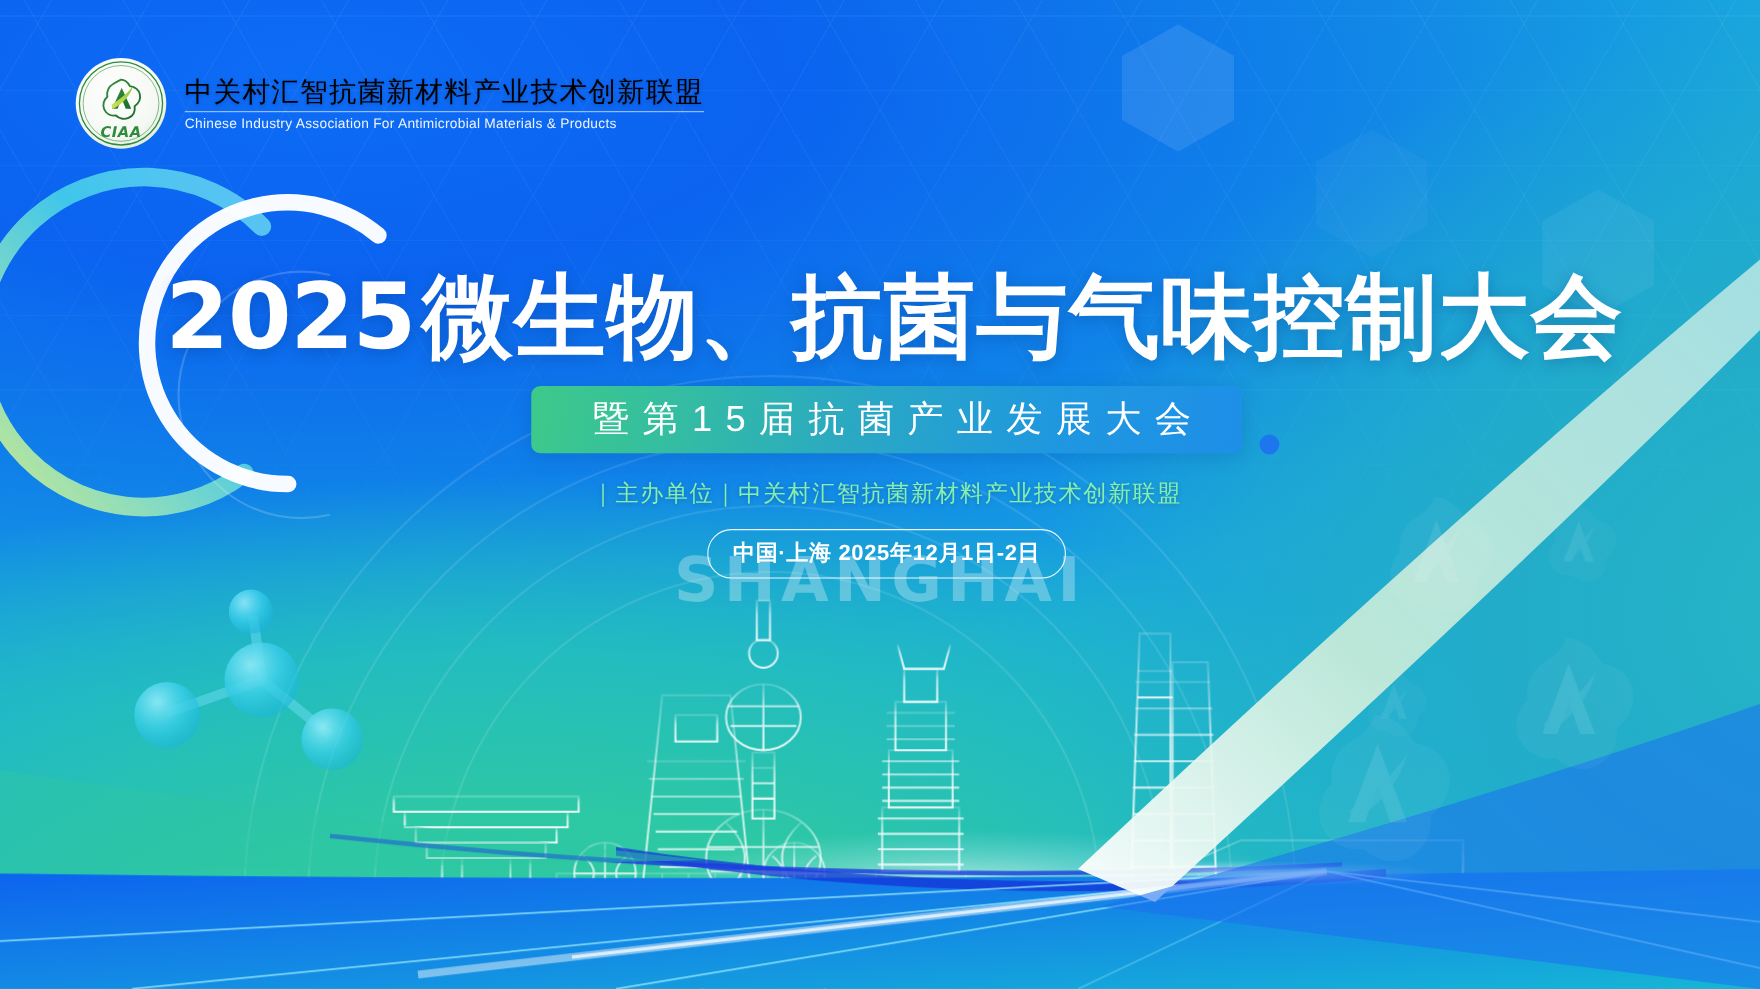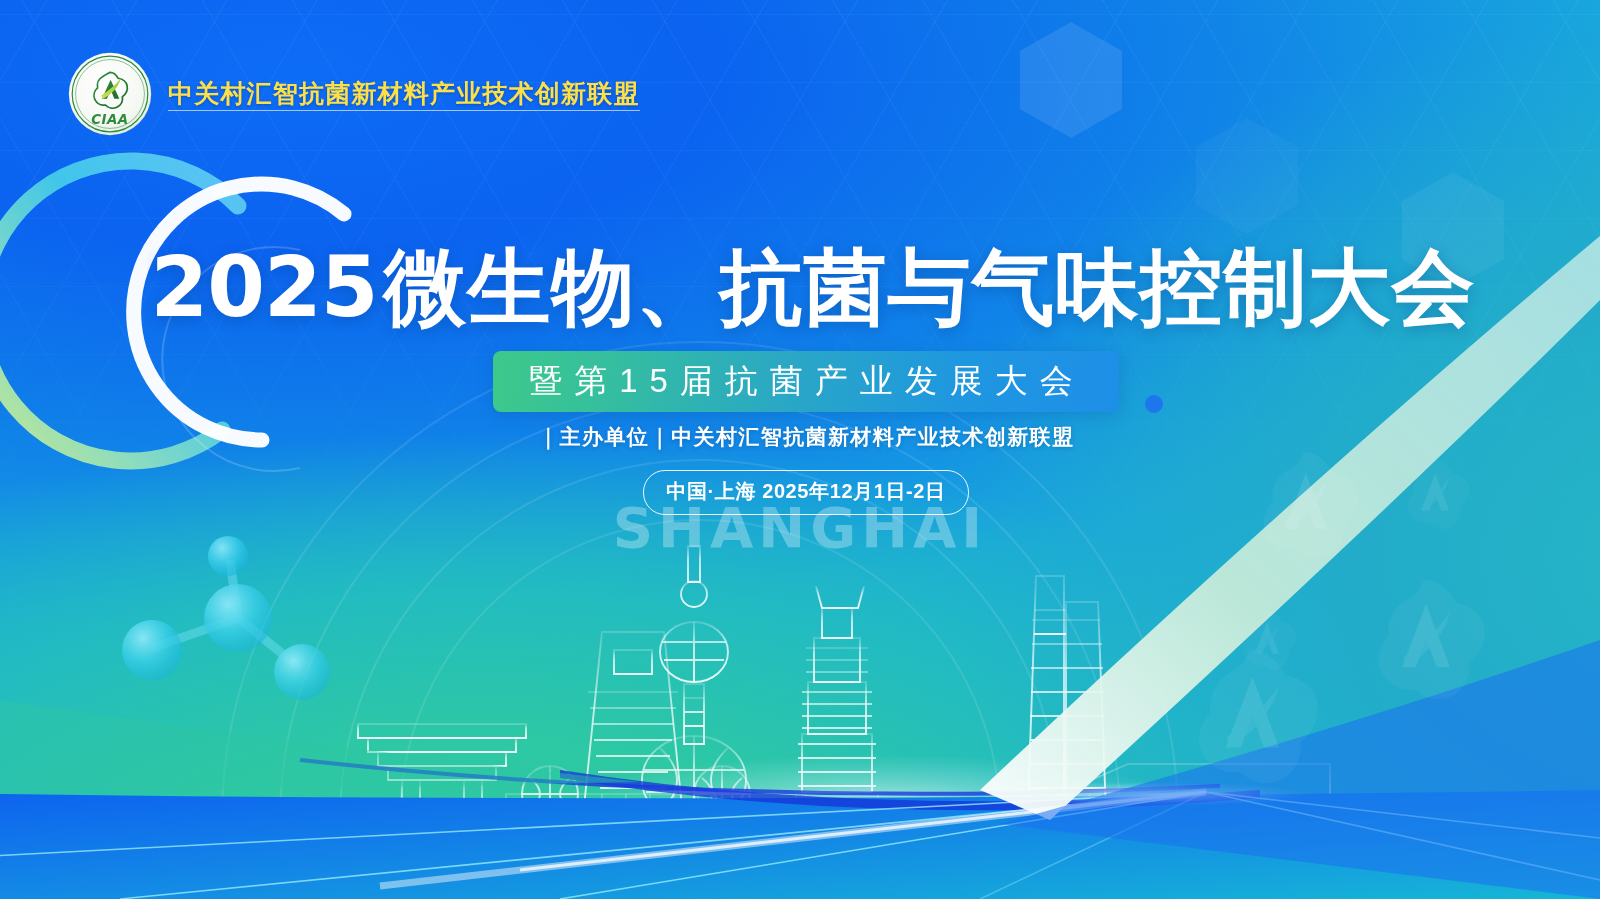--- a/index.html
+++ b/index.html
@@ -41,21 +41,21 @@
     clip-path:polygon(50% 0%,100% 25%,100% 75%,50% 100%,0% 75%,0% 25%);
   }
 
   .svg-full{position:absolute;inset:0;width:1600px;height:899px;}
 
   
   .header{position:absolute;left:68px;top:52px;display:flex;align-items:center;gap:16px;z-index:40;}
   .logo-mark{width:84px;height:84px;position:relative;flex:0 0 auto;}
   .org-text{display:flex;flex-direction:column;gap:3px;padding-top:2px;}
   .org-cn{
-    color:#fde047;font-size:25px;font-weight:700;letter-spacing:1.2px;
+    color:#000000;font-size:25px;font-weight:400;letter-spacing:1.2px;
     white-space:nowrap;line-height:1.15;
     text-shadow:0 1px 3px rgba(0,30,90,.3);
   }
   .org-rule{height:1px;background:rgba(255,255,255,.62);width:100%;}
   .org-en{
     color:rgba(255,255,255,.92);font-size:12.5px;font-weight:400;letter-spacing:.25px;
     white-space:nowrap;line-height:1.2;
   }
 
   
@@ -66,29 +66,29 @@
     text-shadow:0 3px 14px rgba(5,50,120,.30);
     margin-left:14px;
   }
   .main-title .yr{
     font-family:"DejaVu Sans","Liberation Sans",sans-serif;
     letter-spacing:-1px;margin-right:6px;
   }
 
   .sub-pill{
     display:inline-block;margin-top:22px;
-    padding:9px 34px 11px 24px;border-radius:8px;
+    padding:9px 34px 11px 44px;border-radius:8px;
     background:linear-gradient(100deg,#3ec98a 0%,#35bf9e 18%,#2aa8c4 46%,#1f97e0 74%,#1e8fe8 100%);
     color:#ffffff;font-size:33px;font-weight:500;letter-spacing:12px;line-height:1.25;
     white-space:nowrap;text-indent:12px;
     box-shadow:0 3px 16px rgba(10,70,140,.22);
   }
 
   .organizer{
-    margin-top:11px;color:#ffffff;font-size:21px;font-weight:700;letter-spacing:1.4px;
+    margin-top:22px;color:#86efac;font-size:21px;font-weight:400;letter-spacing:1.4px;
     white-space:nowrap;text-shadow:0 1px 4px rgba(0,40,100,.28);
   }
 
   .date-pill-wrap{margin-top:19px;text-align:center;}
   .date-pill{
     display:inline-block;padding:7px 22px 9px 22px;
     border:1.6px solid rgba(255,255,255,.92);border-radius:22px;
     color:#ffffff;font-size:20px;font-weight:700;letter-spacing:.6px;white-space:nowrap;
   }
 
@@ -395,20 +395,21 @@
                    C-30 -80 -16 -88 0 -96 Z" fill="none" stroke="url(#lgGreen)" stroke-width="11"></path>
           <path d="M4 -48 L60 74 L28 74 L4 16 L-20 74 L-52 74 Z" fill="url(#lgGreen)"></path>
           <path d="M-56 52 C-10 22 38 -14 70 -58 C54 -4 16 44 -48 76 Z" fill="url(#lgSwoosh)"></path>
         </g>
         <text x="50" y="86" text-anchor="middle" font-family="DejaVu Sans, sans-serif" font-size="16" font-weight="700" font-style="italic" fill="#2e8b3d" letter-spacing="0.5">CIAA</text>
       </svg>
     </div>
     <div class="org-text">
       <div class="org-cn">中关村汇智抗菌新材料产业技术创新联盟</div>
       <div class="org-rule"></div>
+      <div class="org-en">Chinese Industry Association For Antimicrobial Materials &amp; Products</div>
     </div>
   </div>
 
   <div class="watermark">SHANGHAI</div>
 
   <div class="title-block">
     <div class="main-title"><span class="yr">2025</span><span>微生物、抗菌与气味控制大会</span></div>
 
     <div><span class="sub-pill">暨第15届抗菌产业发展大会</span></div>
 

